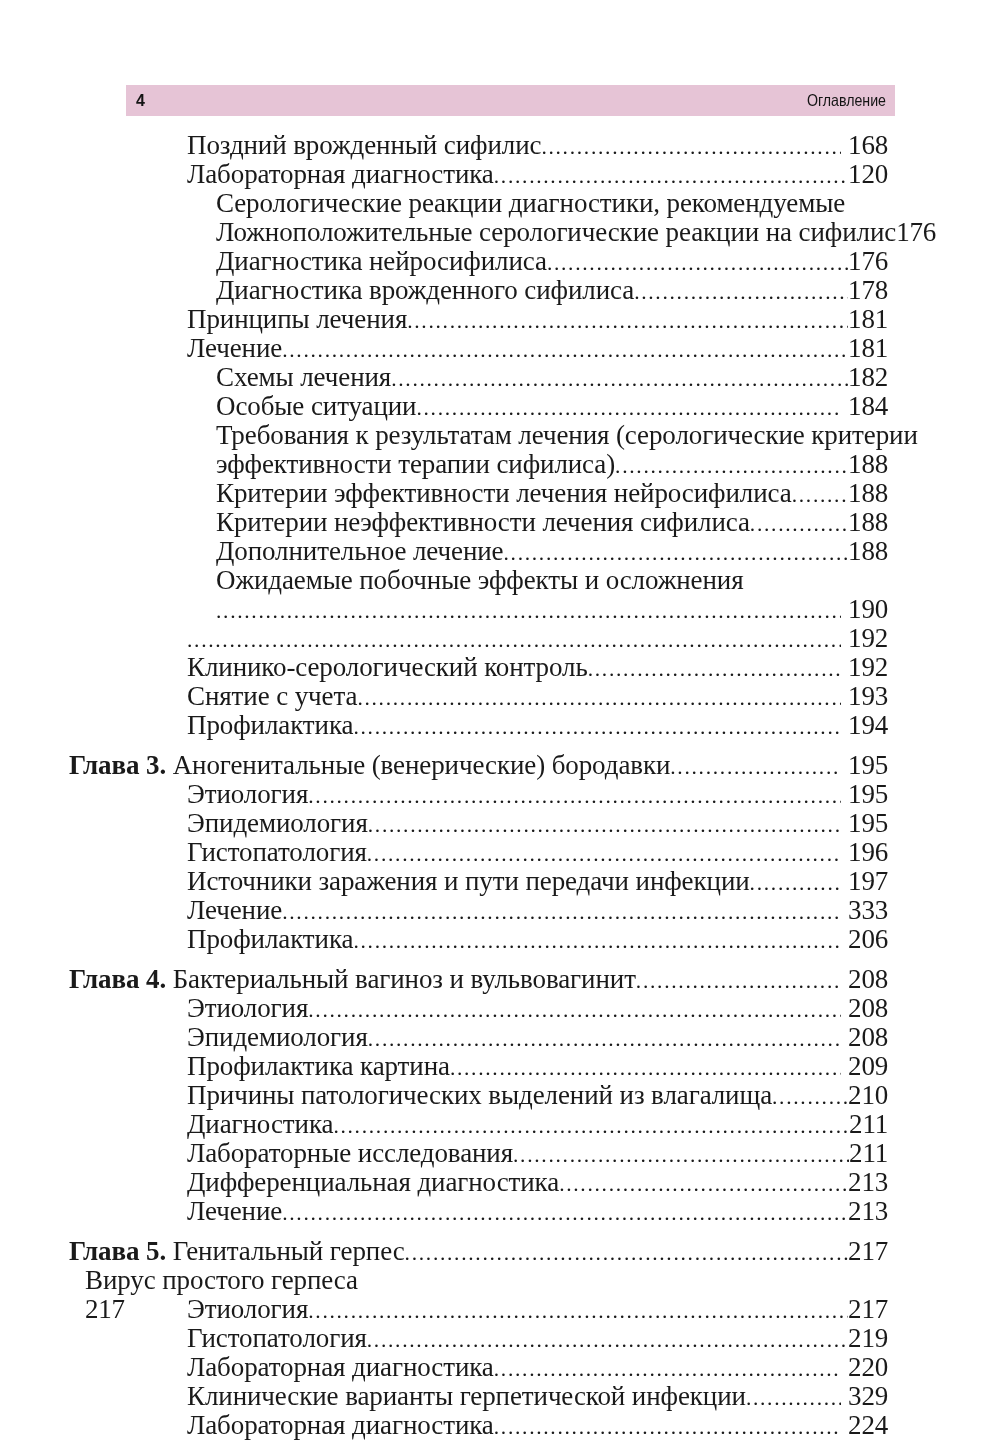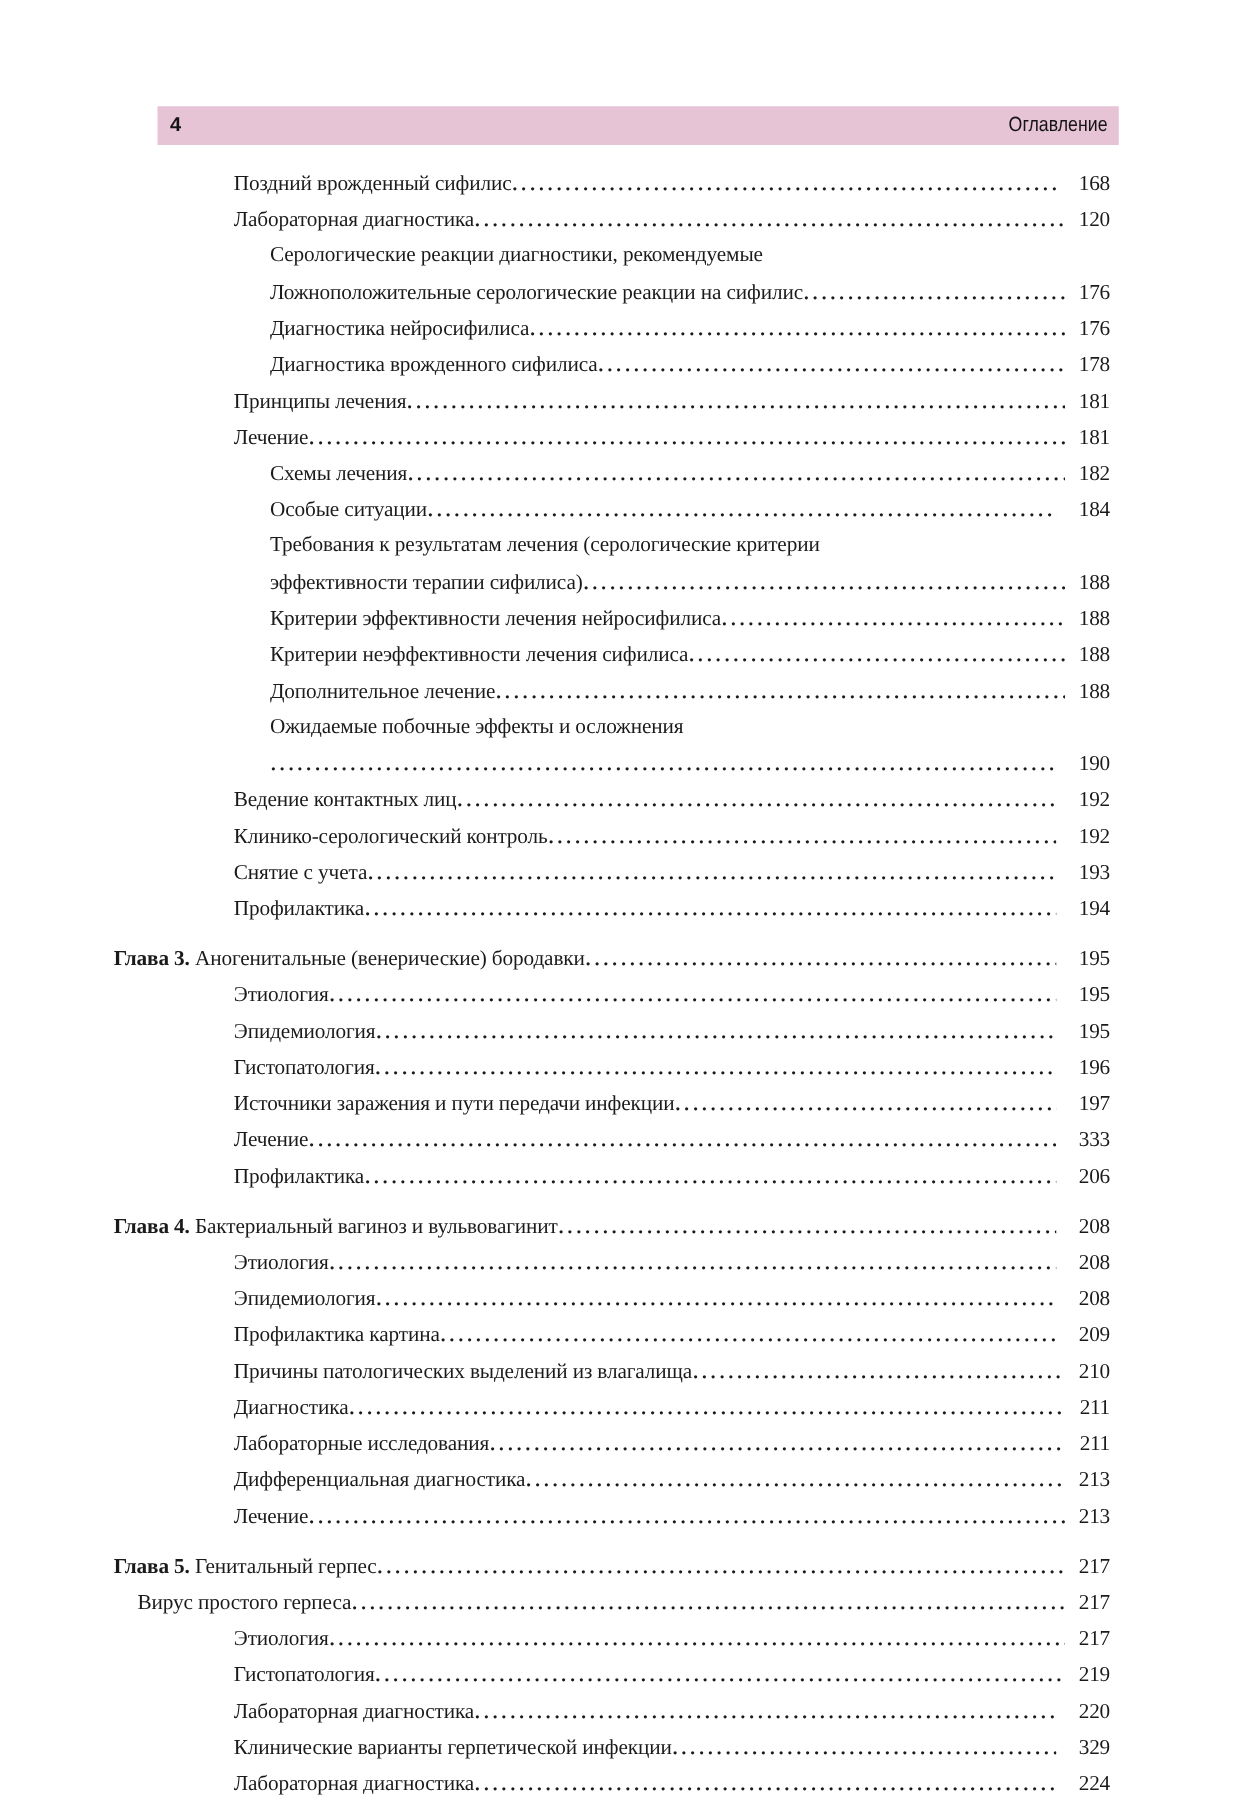--- a/index.html
+++ b/index.html
@@ -60,21 +60,21 @@
     position: absolute;
     left: 0;
     top: 131px;
     width: 1000px;
   }
 
   .toc-row {
     display: flex;
     align-items: baseline;
     height: 29px;
-    font-size: 17px;
+    font-size: 27px;
     line-height: 29px;
     white-space: nowrap;
   }
 
   .toc-row .title {
     flex: 0 0 auto;
     letter-spacing: -0.1px;
   }
 
   .toc-row .leader {
@@ -100,22 +100,22 @@
     min-width: 36px;
     letter-spacing: -0.2px;
   }
 
   
   .toc-row {
     padding-right: 112px;
   }
 
   
-  .lvl-chapter { padding-left: 91px; }
-  .lvl-sub     { padding-left: 110px; }
+  .lvl-chapter { padding-left: 69px; }
+  .lvl-sub     { padding-left: 85px; flex-direction: column; }
   .lvl-1       { padding-left: 187px; }
   .lvl-2       { padding-left: 216px; }
 
   
   .chap-label {
     font-weight: bold;
   }
 
   
   .gap-before { margin-top: 11px; }
@@ -206,21 +206,20 @@
         <span class="pageno">188</span>
       </div>
       <div class="toc-row lvl-2 cont">
         <span class="title">Ожидаемые побочные эффекты и осложнения</span>
       </div>
       <div class="toc-row lvl-2 sp-before-num">
         <span class="leader"></span>
         <span class="pageno">190</span>
       </div>
       <div class="toc-row lvl-1 sp-before-num">
-        <span class="title">Ведение контактных лиц</span>
         <span class="leader"></span>
         <span class="pageno">192</span>
       </div>
       <div class="toc-row lvl-1 sp-before-num">
         <span class="title">Клинико-серологический контроль</span>
         <span class="leader"></span>
         <span class="pageno">192</span>
       </div>
       <div class="toc-row lvl-1 sp-before-num">
         <span class="title">Снятие с учета</span>

